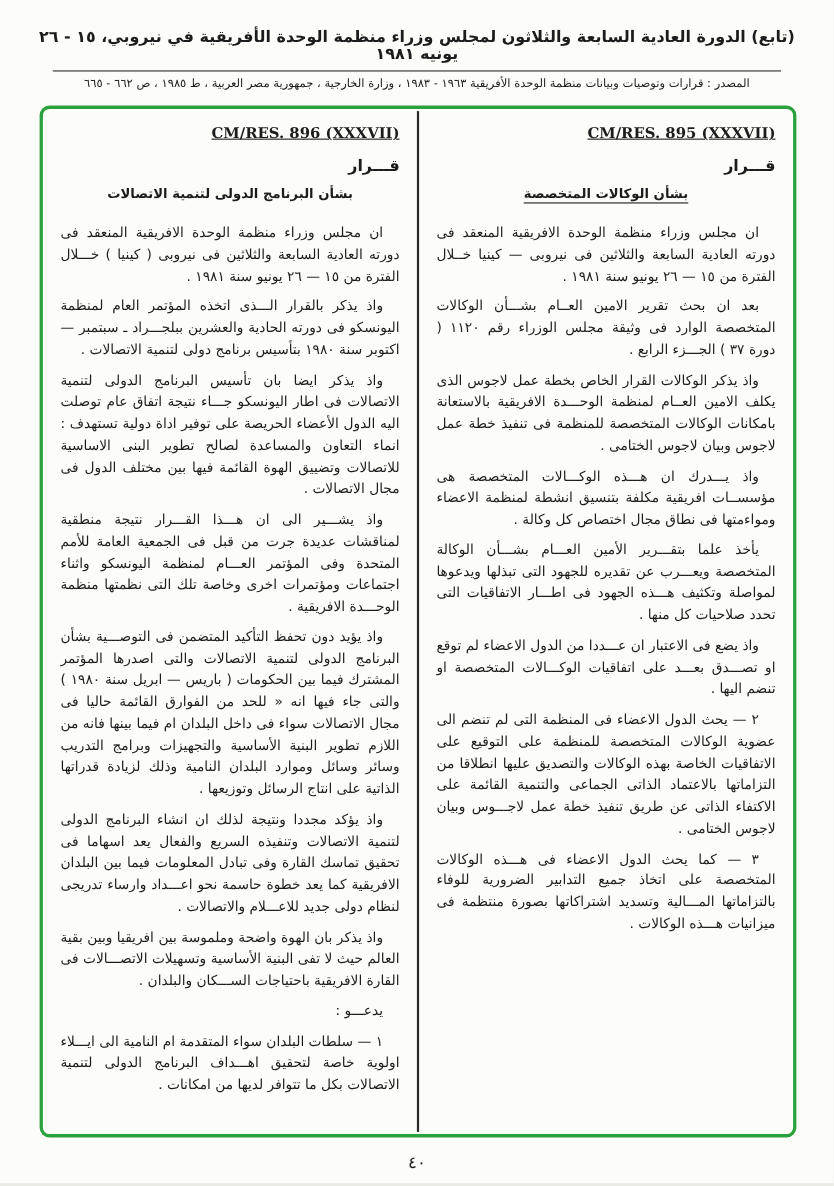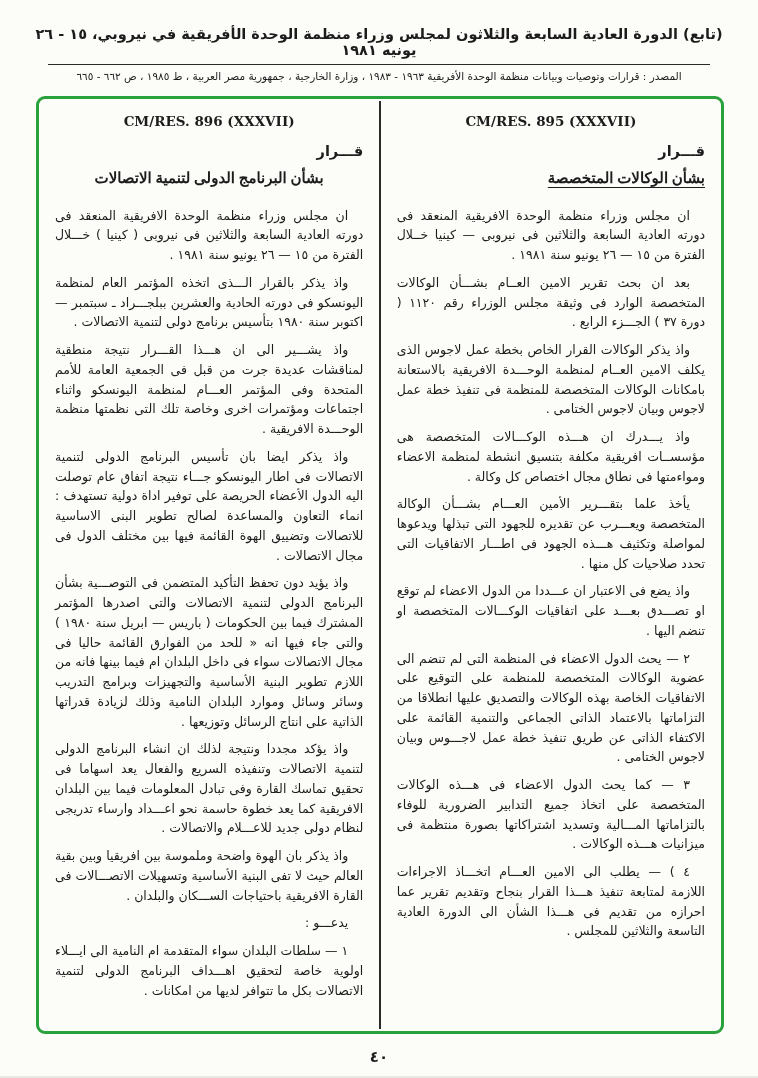--- a/index.html
+++ b/index.html
@@ -60,62 +60,61 @@
     direction: rtl;
     overflow: hidden;
   }
   .divider {
     width: 1.5px;
     background: #2a2a2a;
     margin: 2px 0;
   }
   .res-number {
     direction: ltr;
-    text-align: center;
+    text-align: right;
     font-family: "DejaVu Serif", serif;
     font-weight: bold;
     font-size: 13.5px;
     margin: 2px 0 14px 0;
+    text-decoration: underline;
   }
   .res-title {
     margin: 0 0 8px 0;
     text-align: right;
     font-size: 14.5px;
     font-weight: bold;
     letter-spacing: 1px;
   }
   .res-subtitle {
     margin: 0 0 16px 0;
     text-align: center;
-    font-size: 15px;
+    font-size: 12px;
     font-weight: bold;
     line-height: 1.5;
-    font-family: Liberation Serif, serif;
   }
   .res-subtitle.underlined {
     text-decoration: underline;
     text-underline-offset: 4px;
-    text-align: right;
   }
   .paras p.para {
     margin: 0 0 8px 0;
     font-size: 12.5px;
     line-height: 1.58;
     text-align: justify;
     text-indent: 1.2em;
   }
   
   .page-number {
     position: absolute;
     bottom: 10px;
     left: 0;
     right: 0;
     text-align: center;
     font-size: 15px;
-    font-weight: bold;
+    font-weight: normal;
   }
 </style>
 </head>
 <body>
 
 <div class="page">
 
   <div class="header">
     <div class="header-line1">(تابع) الدورة العادية السابعة والثلاثون لمجلس وزراء منظمة الوحدة الأفريقية في نيروبي، ١٥ - ٢٦ يونيه ١٩٨١</div>
     <hr class="header-rule">
@@ -130,35 +129,34 @@
       <h3 class="res-subtitle underlined">بشأن الوكالات المتخصصة</h3>
       <div class="paras">
           <p class="para">ان مجلس وزراء منظمة الوحدة الافريقية المنعقد فى دورته العادية السابعة والثلاثين فى نيروبى — كينيا خــلال الفترة من ١٥ — ٢٦ يونيو سنة ١٩٨١ .</p>
           <p class="para">بعد ان بحث تقرير الامين العــام بشـــأن الوكالات المتخصصة الوارد فى وثيقة مجلس الوزراء رقم ١١٢٠ ( دورة ٣٧ ) الجـــزء الرابع .</p>
           <p class="para">واذ يذكر الوكالات القرار الخاص بخطة عمل لاجوس الذى يكلف الامين العــام لمنظمة الوحـــدة الافريقية بالاستعانة بامكانات الوكالات المتخصصة للمنظمة فى تنفيذ خطة عمل لاجوس وبيان لاجوس الختامى .</p>
           <p class="para">واذ يـــدرك ان هـــذه الوكـــالات المتخصصة هى مؤسســات افريقية مكلفة بتنسيق انشطة لمنظمة الاعضاء ومواءمتها فى نطاق مجال اختصاص كل وكالة .</p>
           <p class="para">يأخذ علما بتقـــرير الأمين العـــام بشـــأن الوكالة المتخصصة ويعـــرب عن تقديره للجهود التى تبذلها ويدعوها لمواصلة وتكثيف هـــذه الجهود فى اطـــار الاتفاقيات التى تحدد صلاحيات كل منها .</p>
           <p class="para">واذ يضع فى الاعتبار ان عـــددا من الدول الاعضاء لم توقع او تصـــدق بعـــد على اتفاقيات الوكـــالات المتخصصة او تنضم اليها .</p>
           <p class="para">٢ — يحث الدول الاعضاء فى المنظمة التى لم تنضم الى عضوية الوكالات المتخصصة للمنظمة على التوقيع على الاتفاقيات الخاصة بهذه الوكالات والتصديق عليها انطلاقا من التزاماتها بالاعتماد الذاتى الجماعى والتنمية القائمة على الاكتفاء الذاتى عن طريق تنفيذ خطة عمل لاجـــوس وبيان لاجوس الختامى .</p>
           <p class="para">٣ — كما يحث الدول الاعضاء فى هـــذه الوكالات المتخصصة على اتخاذ جميع التدابير الضرورية للوفاء بالتزاماتها المـــالية وتسديد اشتراكاتها بصورة منتظمة فى ميزانيات هـــذه الوكالات .</p>
-          <p class="para">٤ ) — يطلب الى الامين العـــام اتخـــاذ الاجراءات اللازمة لمتابعة تنفيذ هـــذا القرار بنجاح وتقديم تقرير عما احرازه من تقديم فى هـــذا الشأن الى الدورة العادية التاسعة والثلاثين للمجلس .</p>
         </div>
     </section>
 
     <div class="divider"></div>
 
     <section class="column col-left">
       <div class="res-number">CM/RES. 896 (XXXVII)</div>
       <h2 class="res-title">قـــرار</h2>
       <h3 class="res-subtitle">بشأن البرنامج الدولى لتنمية الاتصالات</h3>
       <div class="paras">
           <p class="para">ان مجلس وزراء منظمة الوحدة الافريقية المنعقد فى دورته العادية السابعة والثلاثين فى نيروبى ( كينيا ) خـــلال الفترة من ١٥ — ٢٦ يونيو سنة ١٩٨١ .</p>
           <p class="para">واذ يذكر بالقرار الـــذى اتخذه المؤتمر العام لمنظمة اليونسكو فى دورته الحادية والعشرين ببلجـــراد ـ سبتمبر — اكتوبر سنة ١٩٨٠ بتأسيس برنامج دولى لتنمية الاتصالات .</p>
+          <p class="para">واذ يذكر ايضا بان تأسيس البرنامج الدولى لتنمية الاتصالات فى اطار اليونسكو جـــاء نتيجة اتفاق عام توصلت اليه الدول الأعضاء الحريصة على توفير اداة دولية تستهدف : انماء التعاون والمساعدة لصالح تطوير البنى الاساسية للاتصالات وتضييق الهوة القائمة فيها بين مختلف الدول فى مجال الاتصالات .</p>
           <p class="para">واذ يشـــير الى ان هـــذا القـــرار نتيجة منطقية لمناقشات عديدة جرت من قبل فى الجمعية العامة للأمم المتحدة وفى المؤتمر العـــام لمنظمة اليونسكو واثناء اجتماعات ومؤتمرات اخرى وخاصة تلك التى نظمتها منظمة الوحـــدة الافريقية .</p>
-          <p class="para">واذ يذكر ايضا بان تأسيس البرنامج الدولى لتنمية الاتصالات فى اطار اليونسكو جـــاء نتيجة اتفاق عام توصلت اليه الدول الأعضاء الحريصة على توفير اداة دولية تستهدف : انماء التعاون والمساعدة لصالح تطوير البنى الاساسية للاتصالات وتضييق الهوة القائمة فيها بين مختلف الدول فى مجال الاتصالات .</p>
           <p class="para">واذ يؤيد دون تحفظ التأكيد المتضمن فى التوصـــية بشأن البرنامج الدولى لتنمية الاتصالات والتى اصدرها المؤتمر المشترك فيما بين الحكومات ( باريس — ابريل سنة ١٩٨٠ ) والتى جاء فيها انه « للحد من الفوارق القائمة حاليا فى مجال الاتصالات سواء فى داخل البلدان ام فيما بينها فانه من اللازم تطوير البنية الأساسية والتجهيزات وبرامج التدريب وسائر وسائل وموارد البلدان النامية وذلك لزيادة قدراتها الذاتية على انتاج الرسائل وتوزيعها .</p>
           <p class="para">واذ يؤكد مجددا ونتيجة لذلك ان انشاء البرنامج الدولى لتنمية الاتصالات وتنفيذه السريع والفعال يعد اسهاما فى تحقيق تماسك القارة وفى تبادل المعلومات فيما بين البلدان الافريقية كما يعد خطوة حاسمة نحو اعـــداد وارساء تدريجى لنظام دولى جديد للاعـــلام والاتصالات .</p>
           <p class="para">واذ يذكر بان الهوة واضحة وملموسة بين افريقيا وبين بقية العالم حيث لا تفى البنية الأساسية وتسهيلات الاتصـــالات فى القارة الافريقية باحتياجات الســـكان والبلدان .</p>
           <p class="para">يدعـــو :</p>
           <p class="para">١ — سلطات البلدان سواء المتقدمة ام النامية الى ايـــلاء اولوية خاصة لتحقيق اهـــداف البرنامج الدولى لتنمية الاتصالات بكل ما تتوافر لديها من امكانات .</p>
         </div>
     </section>
 
   </div>
 

